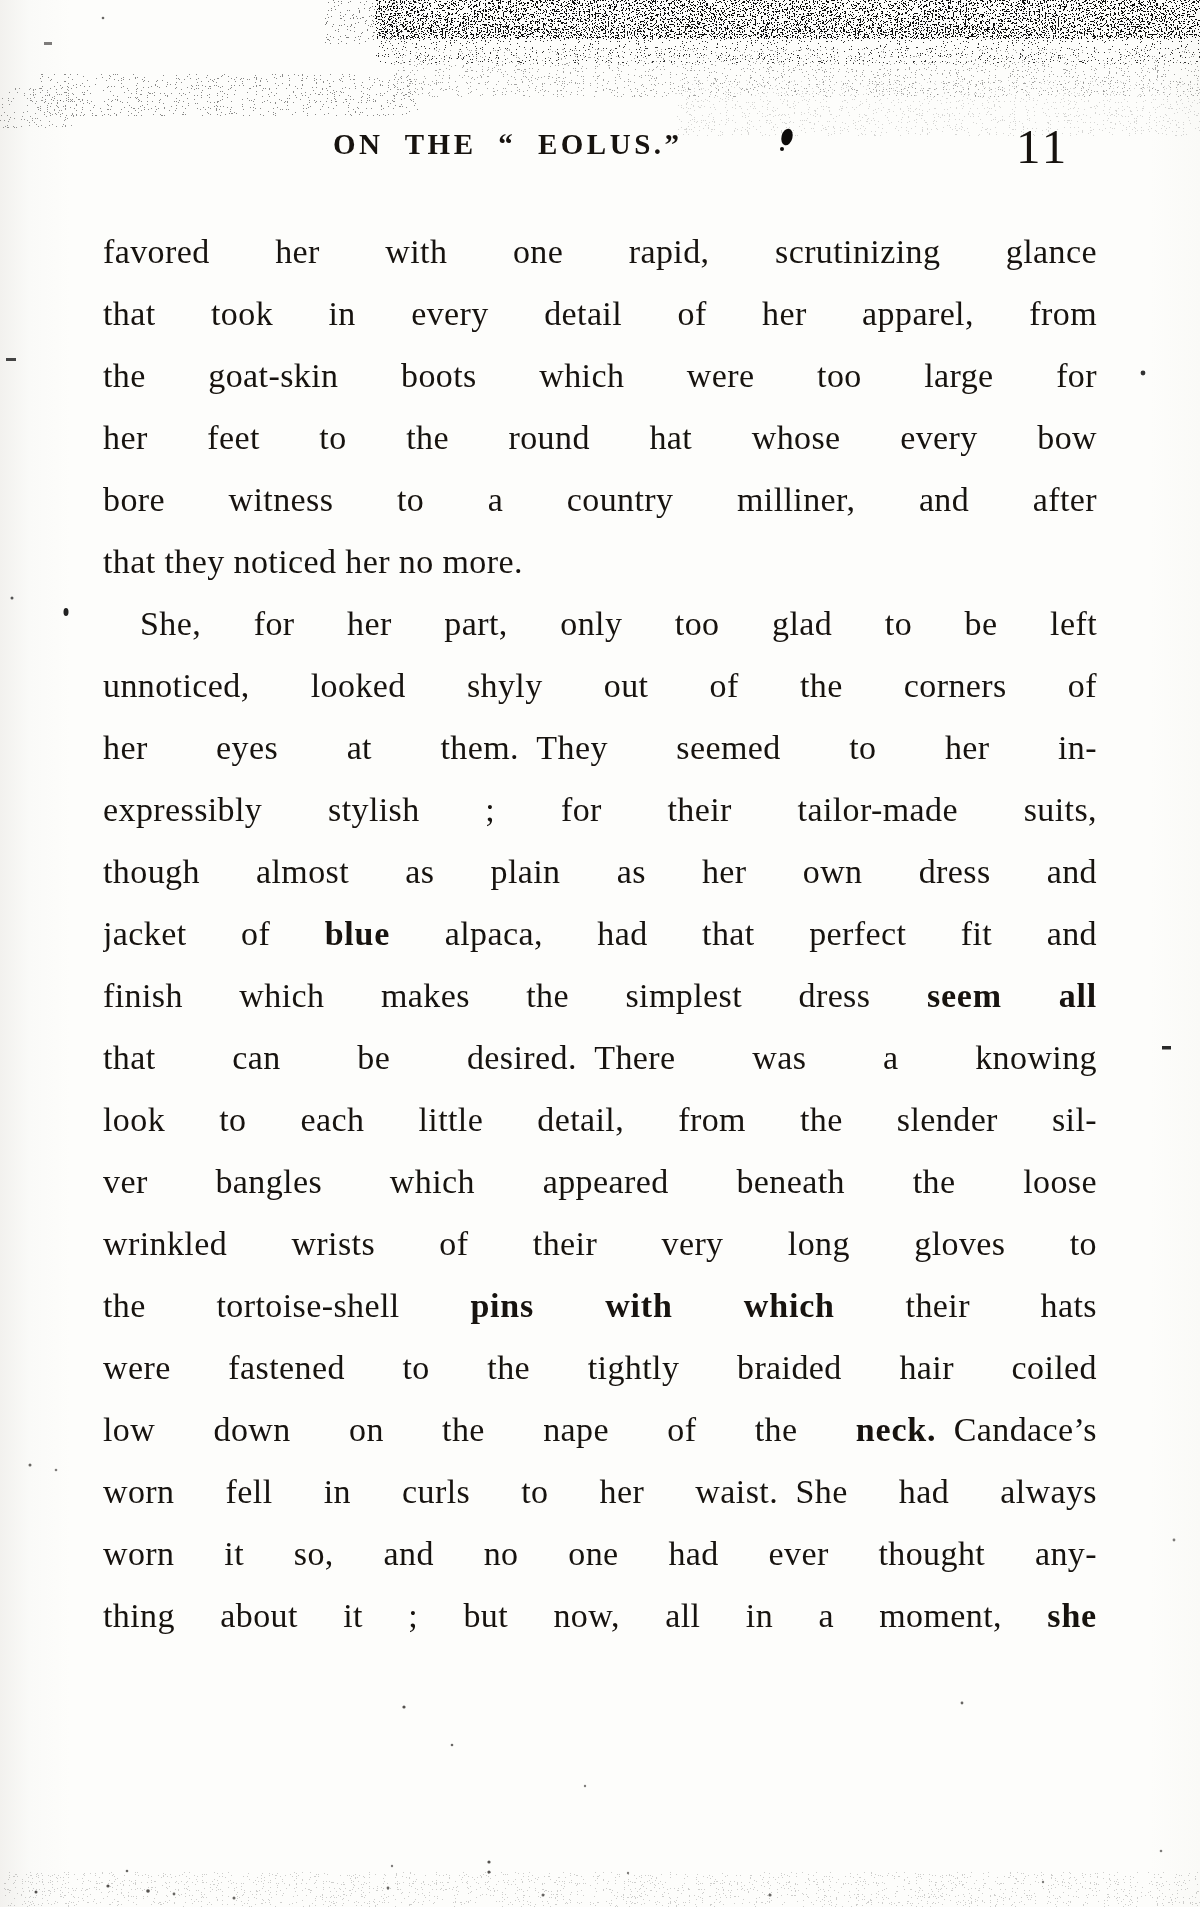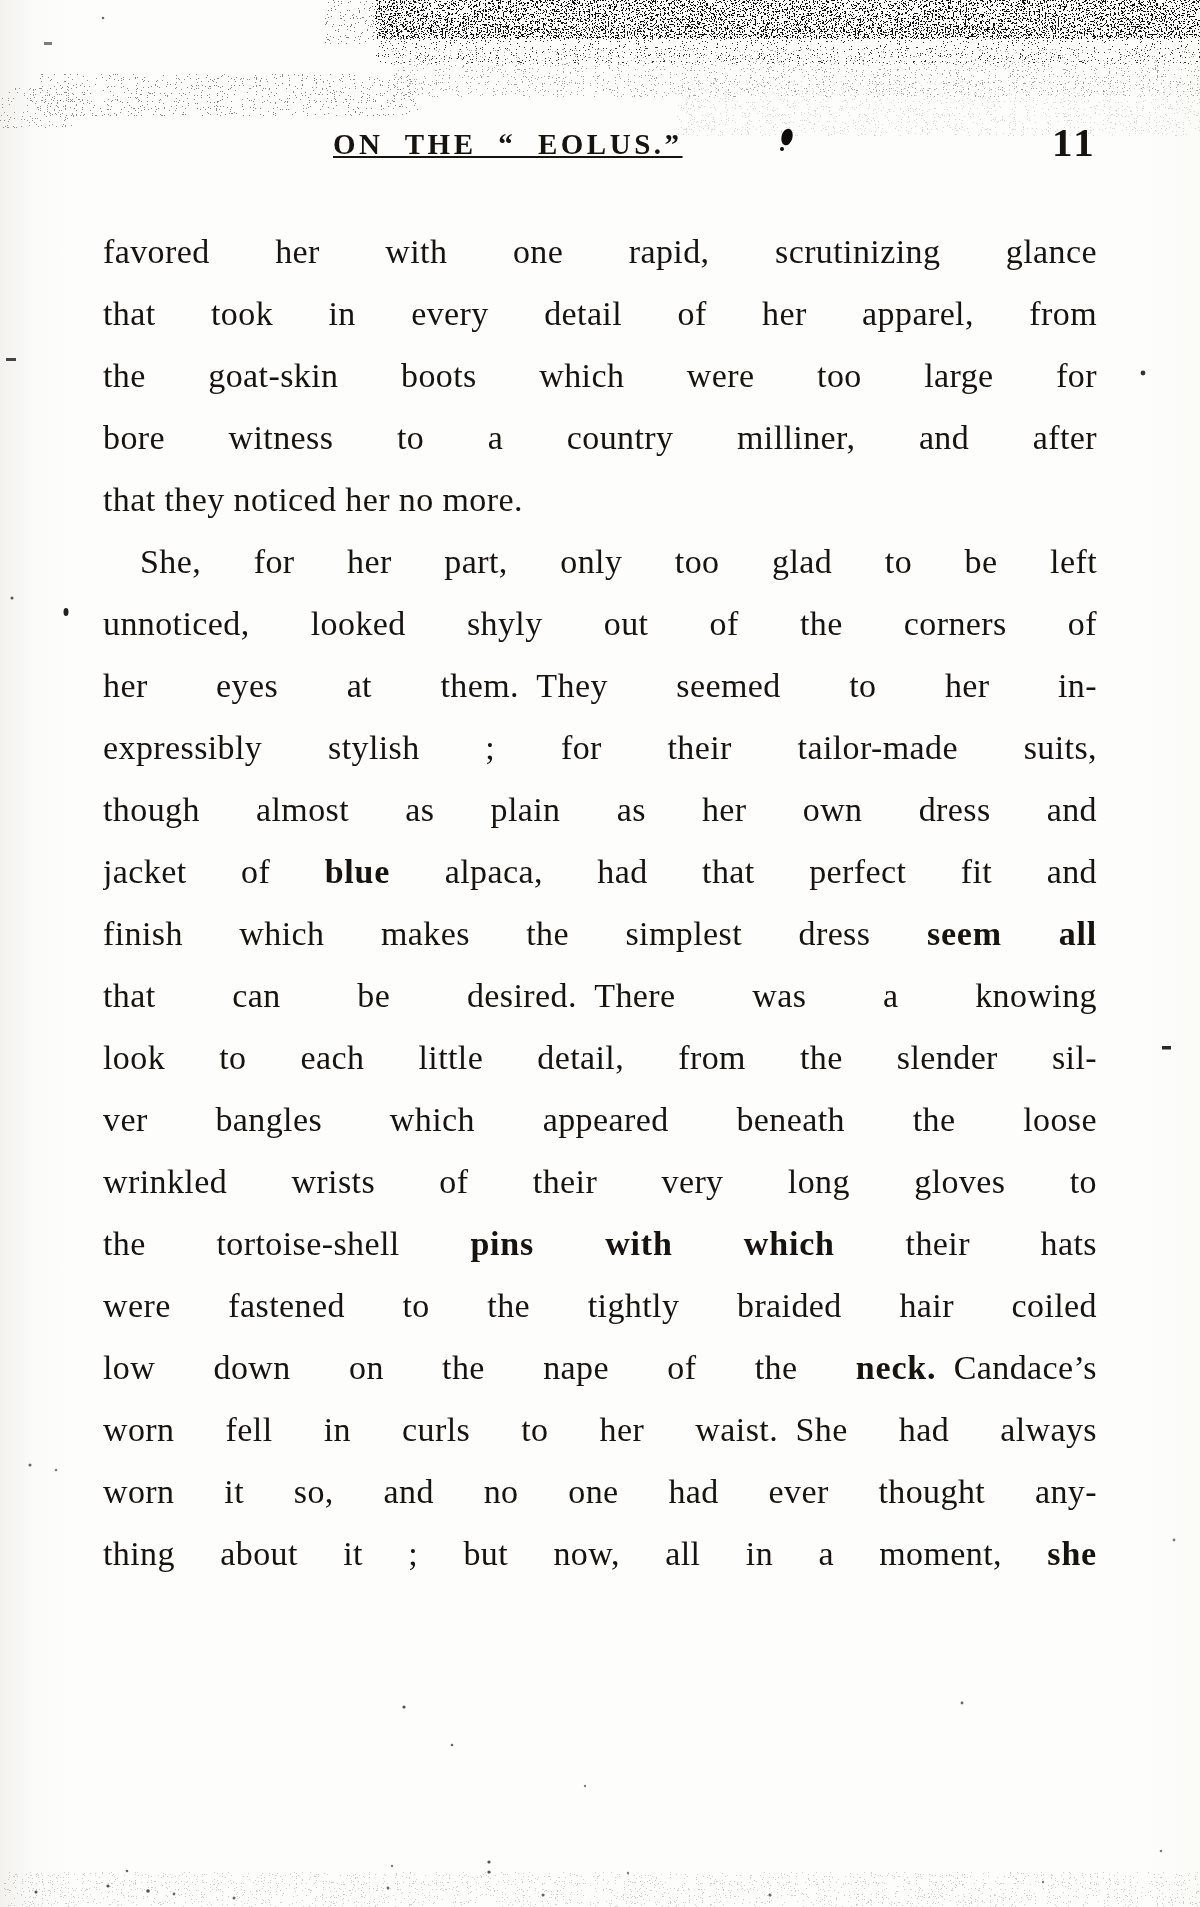--- a/index.html
+++ b/index.html
@@ -16,27 +16,26 @@
 
   
   .running-title {
     position: absolute;
     left: 333px; top: 128px;
     font-size: 29px;
     font-weight: 700;
     letter-spacing: 3.5px;
     word-spacing: 11px;
     white-space: nowrap;
-    text-decoration: underline;
   }
   .folio {
     position: absolute;
-    left: 1052px; top: 118px;
-    font-size: 41px;
-    font-weight: 700;
+    left: 1016px; top: 118px;
+    font-size: 49px;
+    font-weight: 400;
     letter-spacing: 3px;
   }
 
   
   .text-block {
     position: absolute;
     left: 103px; top: 221px;
     width: 994px;
   }
   .para { margin: 0; }
@@ -67,20 +66,21 @@
 
   <div class="running-title">ON THE “ EOLUS.”</div>
 
   <div class="folio">11</div>
 
   <div class="text-block">
       <div class="para">
         <div class="line"><span>favored her with one rapid, scrutinizing glance</span></div>
         <div class="line"><span>that took in every detail of her apparel, from</span></div>
         <div class="line"><span>the goat-skin boots which were too large for</span></div>
+        <div class="line"><span>her feet to the round hat whose every bow</span></div>
         <div class="line"><span>bore witness to a country milliner, and after</span></div>
         <div class="line last"><span>that they noticed her no more.</span></div>
       </div>
       <div class="para">
         <div class="line indent"><span>She, for her part, only too glad to be left</span></div>
         <div class="line"><span>unnoticed, looked shyly out of the corners of</span></div>
         <div class="line"><span>her eyes at them. They seemed to her in-</span></div>
         <div class="line"><span>expressibly stylish ; for their tailor-made suits,</span></div>
         <div class="line"><span>though almost as plain as her own dress and</span></div>
         <div class="line"><span>jacket of </span><span class="ink-bold">blue</span><span> alpaca, had that perfect fit and</span></div>

